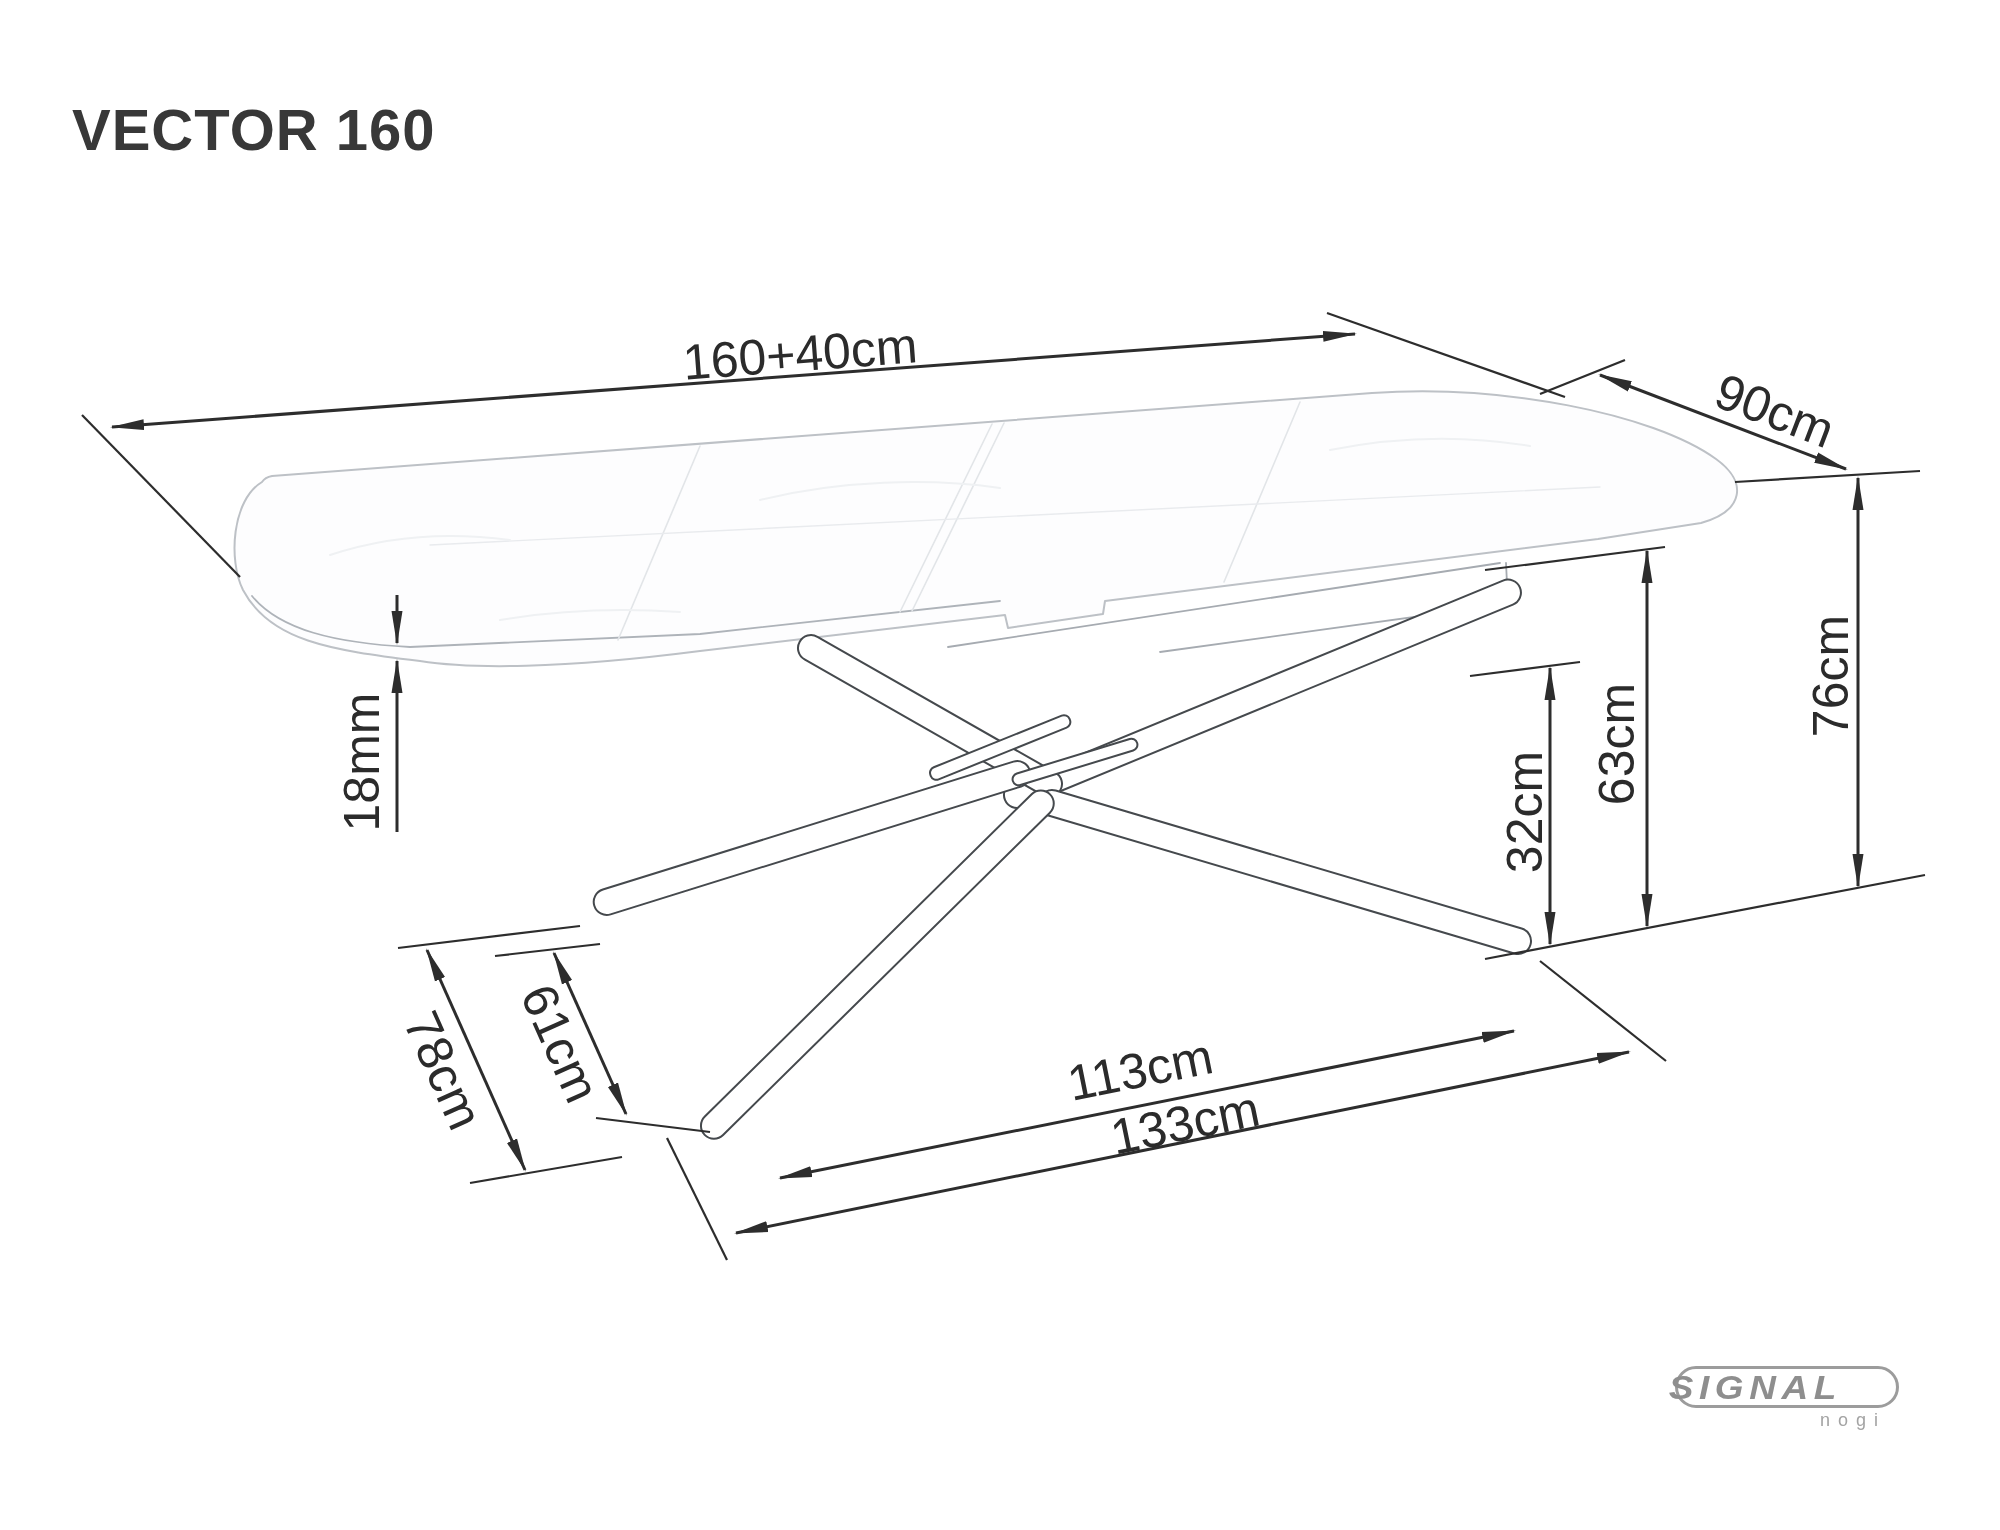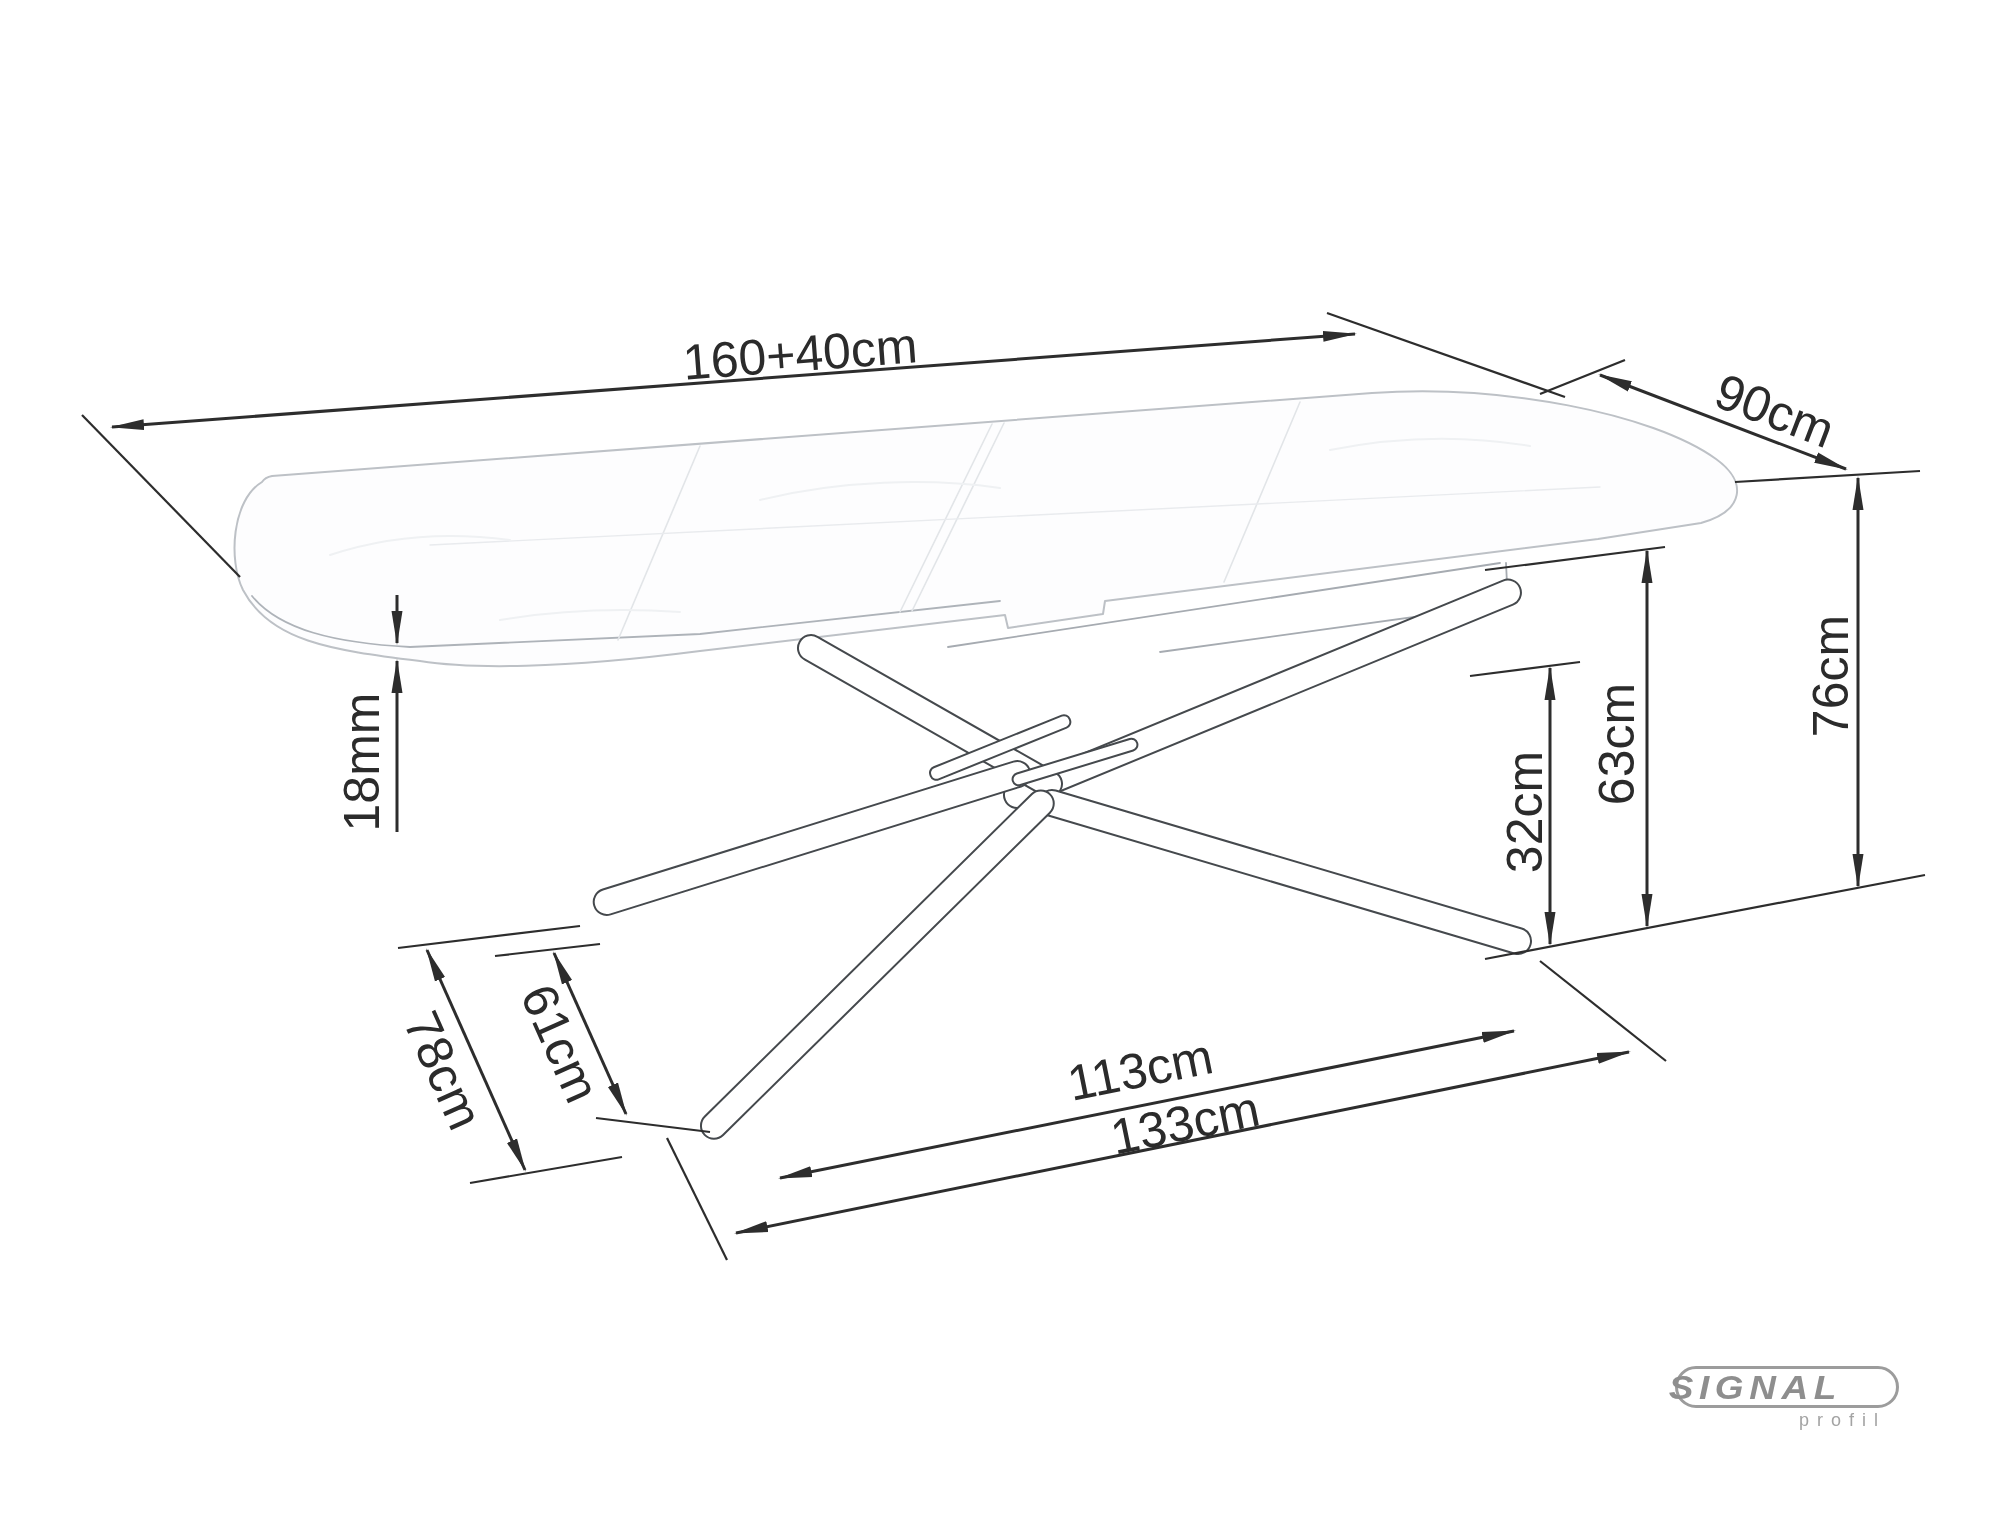--- a/index.html
+++ b/index.html
@@ -29,20 +29,21 @@
     font-size:18px;color:#a3a3a3;letter-spacing:8px;text-align:right;
     white-space:nowrap;line-height:1;
   }
   svg text{font-family:"Liberation Sans",sans-serif;}
 </style>
 </head>
 <body>
 
 <div class="sheet">
 
+  <div class="page-title">VECTOR 160</div>
 
   <svg width="2000" height="1530" viewBox="0 0 2000 1530" style="position:absolute;left:0;top:0;">
     <defs>
       <marker id="arr" viewBox="0 0 34 14" markerWidth="34" markerHeight="14" refX="32" refY="7" orient="auto-start-reverse" markerUnits="userSpaceOnUse">
         <path d="M34,7 L0,1.5 L0,12.5 Z" fill="#2d2d2d"></path>
       </marker>
     </defs>
 
     <g fill="none" stroke-linecap="round" stroke-linejoin="round">
       <path d="M 262,482
@@ -117,15 +118,15 @@
         <text transform="translate(1140 1069) rotate(-11.3)" text-anchor="middle" dy="0.36em" font-size="50" fill="#2b2b2b">113cm</text>
         <line x1="736" y1="1233" x2="1629" y2="1052" stroke="#2d2d2d" stroke-width="3" marker-start="url(#arr)" marker-end="url(#arr)"></line>
         <text transform="translate(1185 1122) rotate(-11.6)" text-anchor="middle" dy="0.36em" font-size="50" fill="#2b2b2b">133cm</text>
       </g>
   </svg>
 
 
   <div class="logo-stadium">
     <span class="logo-brand">SIGNAL</span>
   </div>
-  <div class="logo-sub">profil</div>
+  <div class="logo-sub">nogi</div>
 
 </div>
 
 </body></html>

